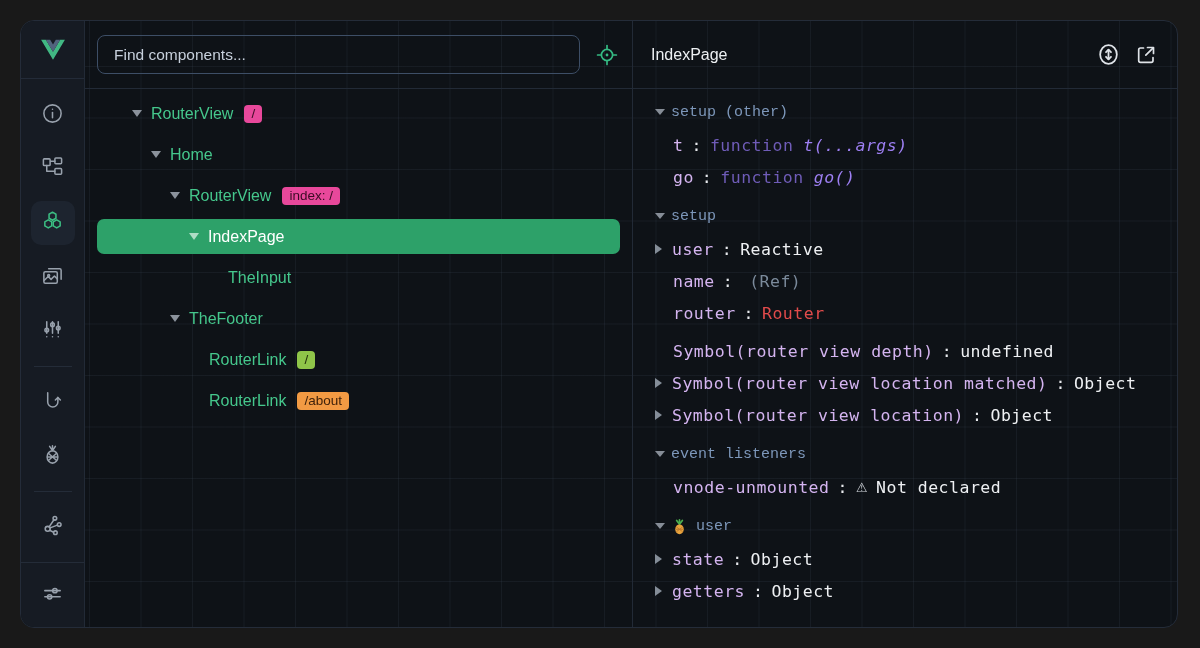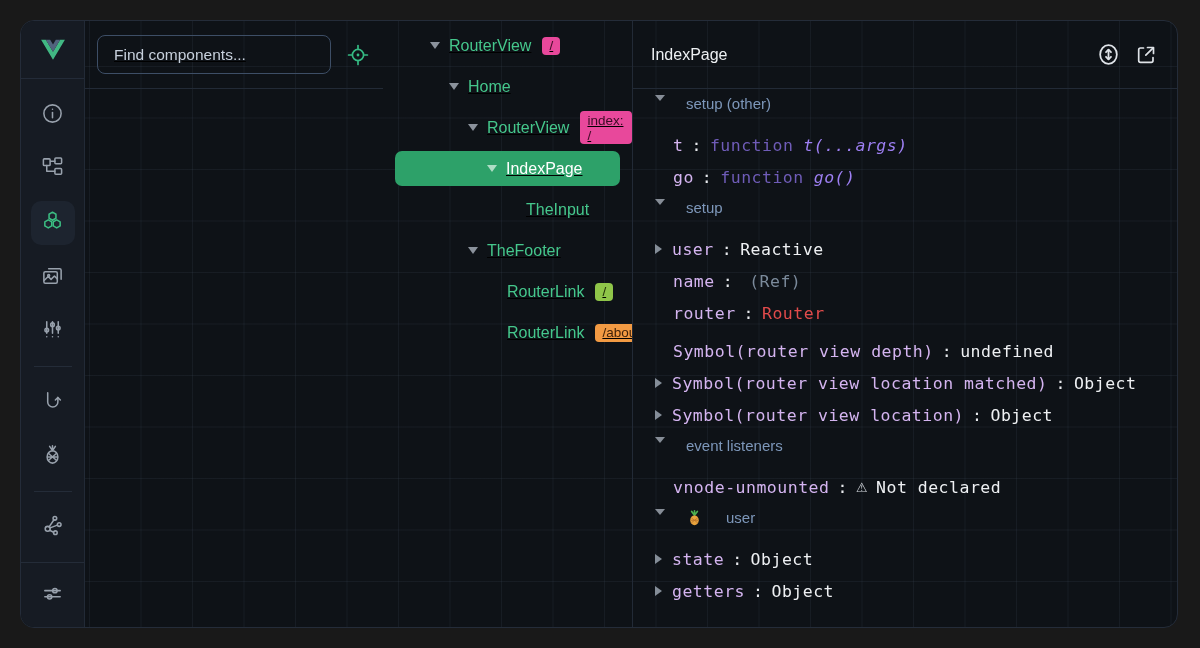--- a/index.html
+++ b/index.html
@@ -33,21 +33,21 @@
      background-image:
        linear-gradient(rgba(130,152,186,0.08) 1px, transparent 1px),
        linear-gradient(90deg, rgba(130,152,186,0.08) 1px, transparent 1px);
      background-size:51.5px 51.5px; background-position:4px 45px; }
 
   .panel-header { height:68px; border-bottom:1px solid #222a36; display:flex;
      align-items:center; flex:none; }
 
   
   .tree-panel { width:548px; flex:none; border-right:1px solid #222a36;
-     display:flex; flex-direction:row; min-width:0;text-decoration:underline; }
+     display:flex; flex-direction:column; min-width:0; }
   .tree-panel .panel-header { padding:0 12px; gap:14px; }
   .search-input { flex:1; height:39px; background:transparent;
      border:1px solid #3d4e66; border-radius:8px; outline:none; color:#dfe5ec;
      font-family:"Liberation Sans",sans-serif; font-size:15.5px; padding:0 16px; }
   .search-input::placeholder { color:#c7d0dc; opacity:1; }
   .icon-btn { width:26px; height:26px; display:flex; align-items:center;
      justify-content:center; cursor:pointer; flex:none; }
 
   .tree-body { flex:1; overflow:hidden; padding-top:4px; }
   .trow { height:41px; display:flex; align-items:center; position:relative;
@@ -74,23 +74,23 @@
   .state-panel .panel-header { padding:0 18px; }
   .insp-title { flex:1; color:#edf0f3; font-size:16px; font-weight:500; }
   .state-panel .panel-header .icon-btn { margin-left:12px; }
   .icon-btn svg { stroke:#dfe3e8; fill:none; stroke-width:1.7;
      stroke-linecap:round; stroke-linejoin:round; }
 
   .state-body { flex:1; overflow:hidden; padding-top:6px;
      font-family:"DejaVu Sans Mono", monospace; }
   .section { margin-top:6px; }
   .section:first-child { margin-top:0; }
-  .sec-head { height:34px; display:flex; padding-left:22px;
-     cursor:pointer; font-family:Liberation Sans, sans-serif; font-size:15px;
-     color:#7d97ba; gap:21px; }
+  .sec-head { height:34px; display:flex; align-items:center; padding-left:22px;
+     cursor:pointer; font-family:Liberation Mono, monospace; font-size:15px;
+     color:#7d97ba; gap:6px; }
   .sec-head .tri.down { border-top-color:#868d97; border-left-width:5px;
      border-right-width:5px; border-top-width:6.5px; margin:0; }
   .entry { height:32px; display:flex; align-items:center; padding-left:22px;
      font-size:16.5px; letter-spacing:0.03em; white-space:nowrap; }
   .entry .arrow { width:8px; height:10px; margin-right:10px; flex:none; }
   .entry .arrow.on { width:0; height:0; border-top:5px solid transparent;
      border-bottom:5px solid transparent; border-left:7px solid #848d98; cursor:pointer; }
   .key { color:#d4b4f0; }
   .colon { color:#e8eaee; margin:0 8px; }
   .v-white { color:#eef0f3; }

